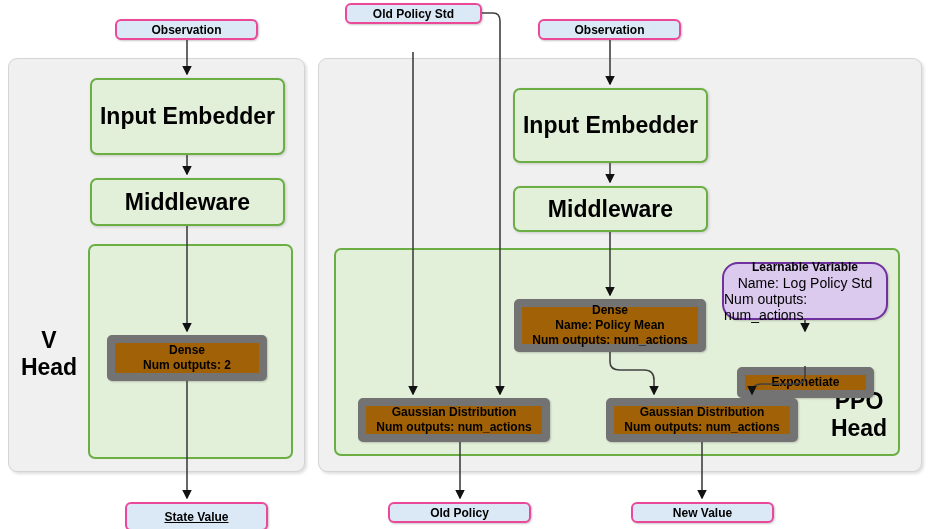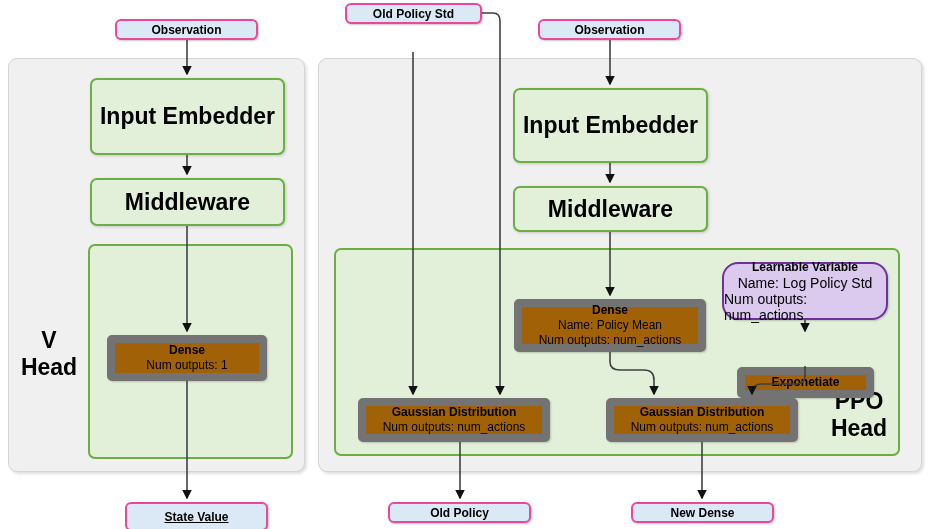--- a/index.html
+++ b/index.html
@@ -83,21 +83,21 @@
     border: 8px solid #737373;
     border-radius: 5px;
     display: flex;
     flex-direction: column;
     align-items: center;
     justify-content: center;
     color: #000;
     box-shadow: 1px 1px 2px rgba(0,0,0,0.18);
   }
   .op-title { font-size: 12px; font-weight: bold; line-height: 15px; }
-  .op-sub   { font-size: 12px; font-weight: normal; line-height: 15px; }
+  .op-sub   { font-size: 12px; font-weight: bold; line-height: 15px; }
 
   
   .var-block {
     background: #dbc9ee;
     border: 2px solid #7030a0;
     border-radius: 16px;
     display: flex;
     flex-direction: column;
     align-items: center;
     justify-content: center;
@@ -151,21 +151,21 @@
   <div class="abs module-block" style="left:90px; top:78px; width:195px; height:77px;">
     <span>Input Embedder</span>
   </div>
 
   <div class="abs module-block" style="left:90px; top:178px; width:195px; height:48px;">
     <span>Middleware</span>
   </div>
 
   <div class="abs op-block" style="left:107px; top:335px; width:160px; height:46px;">
     <span class="op-title">Dense</span>
-    <span class="op-sub">Num outputs: 1</span>
+    <span class="op-sub">Num outputs: 2</span>
   </div>
 
   <div class="abs io-pill" style="left:345px; top:3px; width:137px; height:21px;">
     <span>Old Policy Std</span>
   </div>
 
 
   <div class="abs io-pill" style="left:538px; top:19px; width:143px; height:21px;">
     <span>Observation</span>
   </div>
@@ -202,21 +202,21 @@
   <div class="abs op-block" style="left:606px; top:398px; width:192px; height:44px;">
     <span class="op-title">Gaussian Distribution</span>
     <span class="op-sub">Num outputs: num_actions</span>
   </div>
 
   <div class="abs io-pill" style="left:388px; top:502px; width:143px; height:21px;text-align:center;">
     <span>Old Policy</span>
   </div>
 
   <div class="abs io-pill" style="left:631px; top:502px; width:143px; height:21px;">
-    <span>New Dense</span>
+    <span>New Value</span>
   </div>
 
   <svg id="connectors" viewBox="0 0 931 529" xmlns="http://www.w3.org/2000/svg">
     <defs>
       <marker id="arrow" viewBox="0 0 10 10" refX="8.5" refY="5" markerWidth="6.2" markerHeight="6.2" orient="auto-start-reverse">
         <path d="M 0 0 L 10 5 L 0 10 z" class="arrowhead"></path>
       </marker>
     </defs>
 
     <path class="conn" d="M 187 40 L 187 74" marker-end="url(#arrow)"></path>

